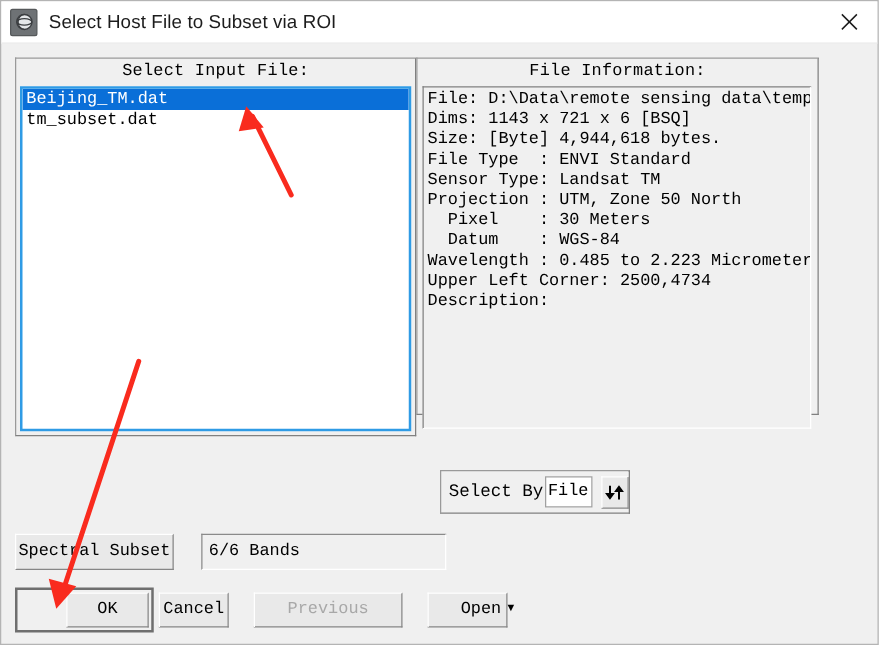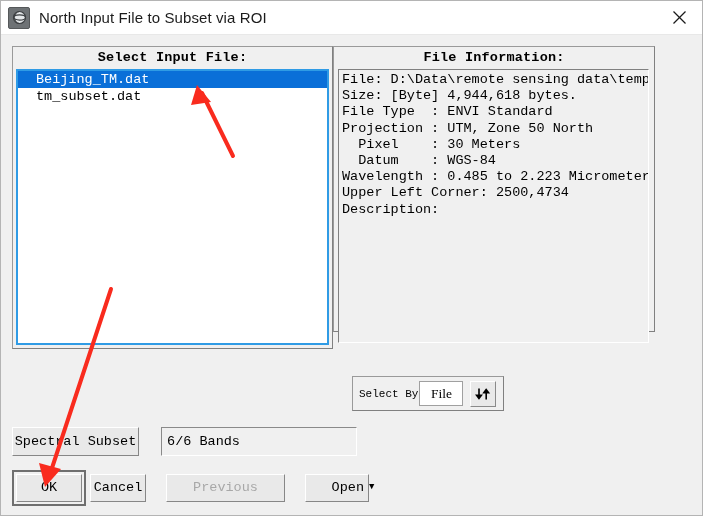--- a/index.html
+++ b/index.html
@@ -82,38 +82,37 @@
     left: 11px; top: 45px;
     width: 321px; height: 303px;
   }
   .panel-heading {
     text-align: center;
     font-family: "Liberation Mono", monospace;
     font-size: 13.5px;
     color: #000;
     padding-top: 3px;
     letter-spacing: 0.2px;
-    font-weight: bold;
   }
   #file-list-box {
     position: absolute;
     left: 3px; top: 22px;
     width: 313px; height: 276px;
     background: #ffffff;
     border: 2px solid #2f9be5;
     box-sizing: border-box;
     overflow: hidden;
   }
   .list-row {
     font-family: "Liberation Mono", monospace;
     font-size: 13.5px;
     line-height: 17px;
     height: 17px;
     color: #000;
-    padding-left: 18px;
+    padding-left: 3px;
     white-space: nowrap;
     cursor: default;
   }
   .list-row.selected {
     background: #0a6fd8;
     color: #ffffff;
   }
 
   
   #info-panel {
@@ -143,33 +142,33 @@
 
   
   #select-by {
     left: 351px; top: 375px;
     width: 152px; height: 35px;
     display: flex;
     align-items: center;
   }
   #select-by-label {
     font-family: "Liberation Mono", monospace;
-    font-size: 11px;
+    font-size: 14px;
     color: #000;
     margin-left: 6px;
     white-space: nowrap;
   }
   #select-by-value {
     margin-left: 1px;
     width: 44px;
     height: 25px;
     background: #ffffff;
     border: 1px solid #a0a0a0;
     box-sizing: border-box;
-    font-family: Liberation Serif, serif;
+    font-family: Liberation Mono, monospace;
     font-size: 13.5px;
     color: #000;
     display: flex;
     align-items: center;
     justify-content: center;
   }
   #select-by-toggle {
     margin-left: 7px;
     width: 26px;
     height: 26px;
@@ -262,21 +261,21 @@
     padding: 2px;
     box-sizing: border-box;
     display: inline-flex;
   }
   .btn-plain-wrap {
     border: 2px solid transparent;
     padding: 2px;
     box-sizing: border-box;
     display: inline-flex;
   }
-  #btn-ok { width: 66px; }
+  #btn-ok { width: 66px; margin-left: 37px; }
   #btn-cancel { width: 56px; }
   #btn-previous { width: 119px; color: #a8a8a8; }
   #btn-open { width: 64px; padding-left: 32px; }
   .btn-caret {
     margin-left: 5px;
     font-size: 9px;
     line-height: 1;
   }
   .group-sep { width: 12px; }
 
@@ -294,43 +293,45 @@
 <div id="app">
 
   <div class="titlebar">
     <div class="title-icon">
       <svg width="15" height="15" viewBox="0 0 15 15">
         <circle cx="7.5" cy="7.5" r="6" fill="#e4e7e9" stroke="#3c3f42" stroke-width="1.2"></circle>
         <ellipse cx="7.5" cy="7.5" rx="6" ry="2.6" fill="none" stroke="#3c3f42" stroke-width="1.1"></ellipse>
         <path d="M7.5 1.5 A5 6 0 0 0 7.5 13.5" fill="none" stroke="#3c3f42" stroke-width="1"></path>
       </svg>
     </div>
-    <div class="title-text">North Input File to Subset via ROI</div>
+    <div class="title-text">Select Host File to Subset via ROI</div>
     <div class="title-close">
       <svg width="15" height="15" viewBox="0 0 15 15">
         <line x1="1.5" y1="1.5" x2="13.5" y2="13.5" stroke="#1b1b1b" stroke-width="1.2"></line>
         <line x1="13.5" y1="1.5" x2="1.5" y2="13.5" stroke="#1b1b1b" stroke-width="1.2"></line>
       </svg>
     </div>
   </div>
 
   <div class="panel-out" id="file-panel">
     <div class="panel-heading">Select Input File:</div>
     <div id="file-list-box">
       <div class="list-row selected">Beijing_TM.dat</div>
       <div class="list-row">tm_subset.dat</div>
     </div>
   </div>
 
   <div class="panel-out" id="info-panel">
     <div class="panel-heading">File Information:</div>
     <div id="info-text-box">
       <div class="info-row">File: D:\Data\remote sensing data\temp_ir</div>
+      <div class="info-row">Dims: 1143 x 721 x 6 [BSQ]</div>
       <div class="info-row">Size: [Byte] 4,944,618 bytes.</div>
       <div class="info-row">File Type  : ENVI Standard</div>
+      <div class="info-row">Sensor Type: Landsat TM</div>
       <div class="info-row">Projection : UTM, Zone 50 North</div>
       <div class="info-row">  Pixel    : 30 Meters</div>
       <div class="info-row">  Datum    : WGS-84</div>
       <div class="info-row">Wavelength : 0.485 to 2.223 Micrometers</div>
       <div class="info-row">Upper Left Corner: 2500,4734</div>
       <div class="info-row">Description:</div>
     </div>
   </div>
 
   <div class="panel-out" id="select-by">

